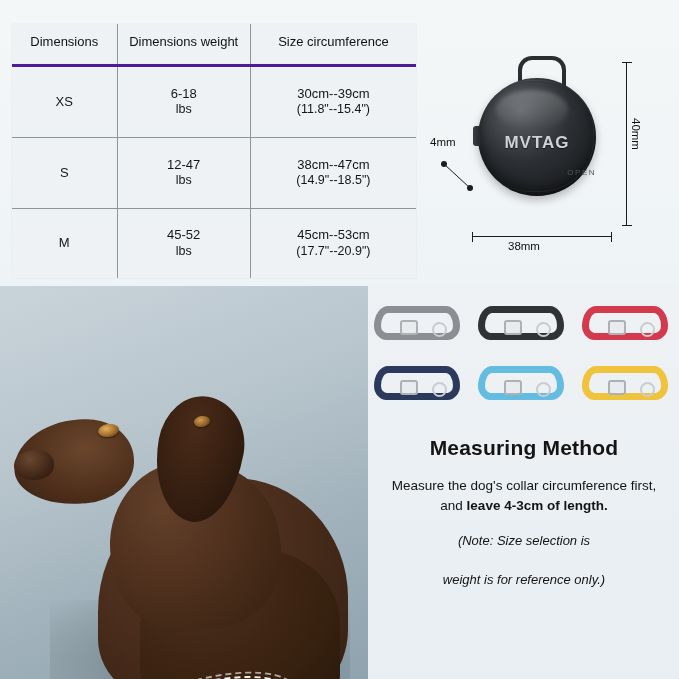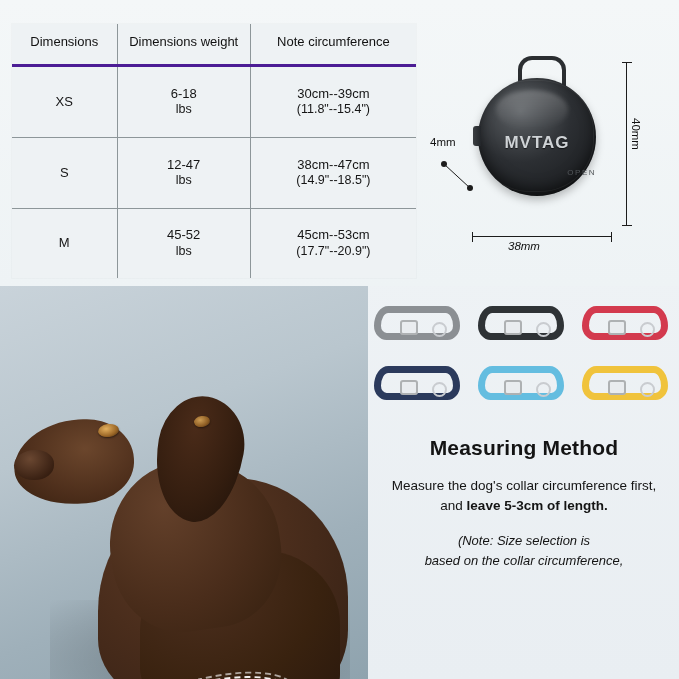--- a/index.html
+++ b/index.html
@@ -188,21 +188,20 @@
     height: 10px;
     border-left: 1px solid #1c1c1c;
   }
   .dim-h .cap-l { left: 0; }
   .dim-h .cap-r { right: 0; }
   .dim-h-label {
     position: absolute;
     left: 78px; top: 200px;
     font-size: 11.5px;
     color: #111;
-    font-style: italic;
   }
   .dim-lead {
     position: absolute;
     left: 10px; top: 120px;
     width: 40px; height: 34px;
   }
   .lead-label {
     position: absolute;
     left: 0px; top: 96px;
     font-size: 11.5px;
@@ -379,21 +378,21 @@
 <div id="page">
 
   <div class="top-bg"></div>
 
   <div class="table-card">
     <table class="size-table">
       <thead>
         <tr>
           <th class="col-size">Dimensions</th>
           <th class="col-weight">Dimensions weight</th>
-          <th class="col-neck">Note circumference</th>
+          <th class="col-neck">Size circumference</th>
         </tr>
       </thead>
       <tbody>
         <tr>
           <td class="col-size">XS</td>
           <td class="col-weight">
             <span>6-18</span>
             <span class="sub">lbs</span>
           </td>
           <td class="col-neck">
@@ -503,21 +502,22 @@
       <div class="band" style="border-color:#f0c33c"></div>
       <div class="buckle"></div>
       <div class="ring"></div>
     </div>
   </div>
 
   <div class="measure">
     <h2>Measuring Method</h2>
     <p>
       <span>Measure the dog's collar circumference first,</span><br>
-      <span>and </span><b>leave 5-3cm of length.</b>
+      <span>and </span><b>leave 4-3cm of length.</b>
     </p>
     <p class="note">
       <span>(Note: Size selection is</span><br>
-      <span>based on the collar circumference,</span><br>
+      <br>
+      <span>weight is for reference only.)</span>
     </p>
   </div>
 
 </div>
 
 </body></html>

